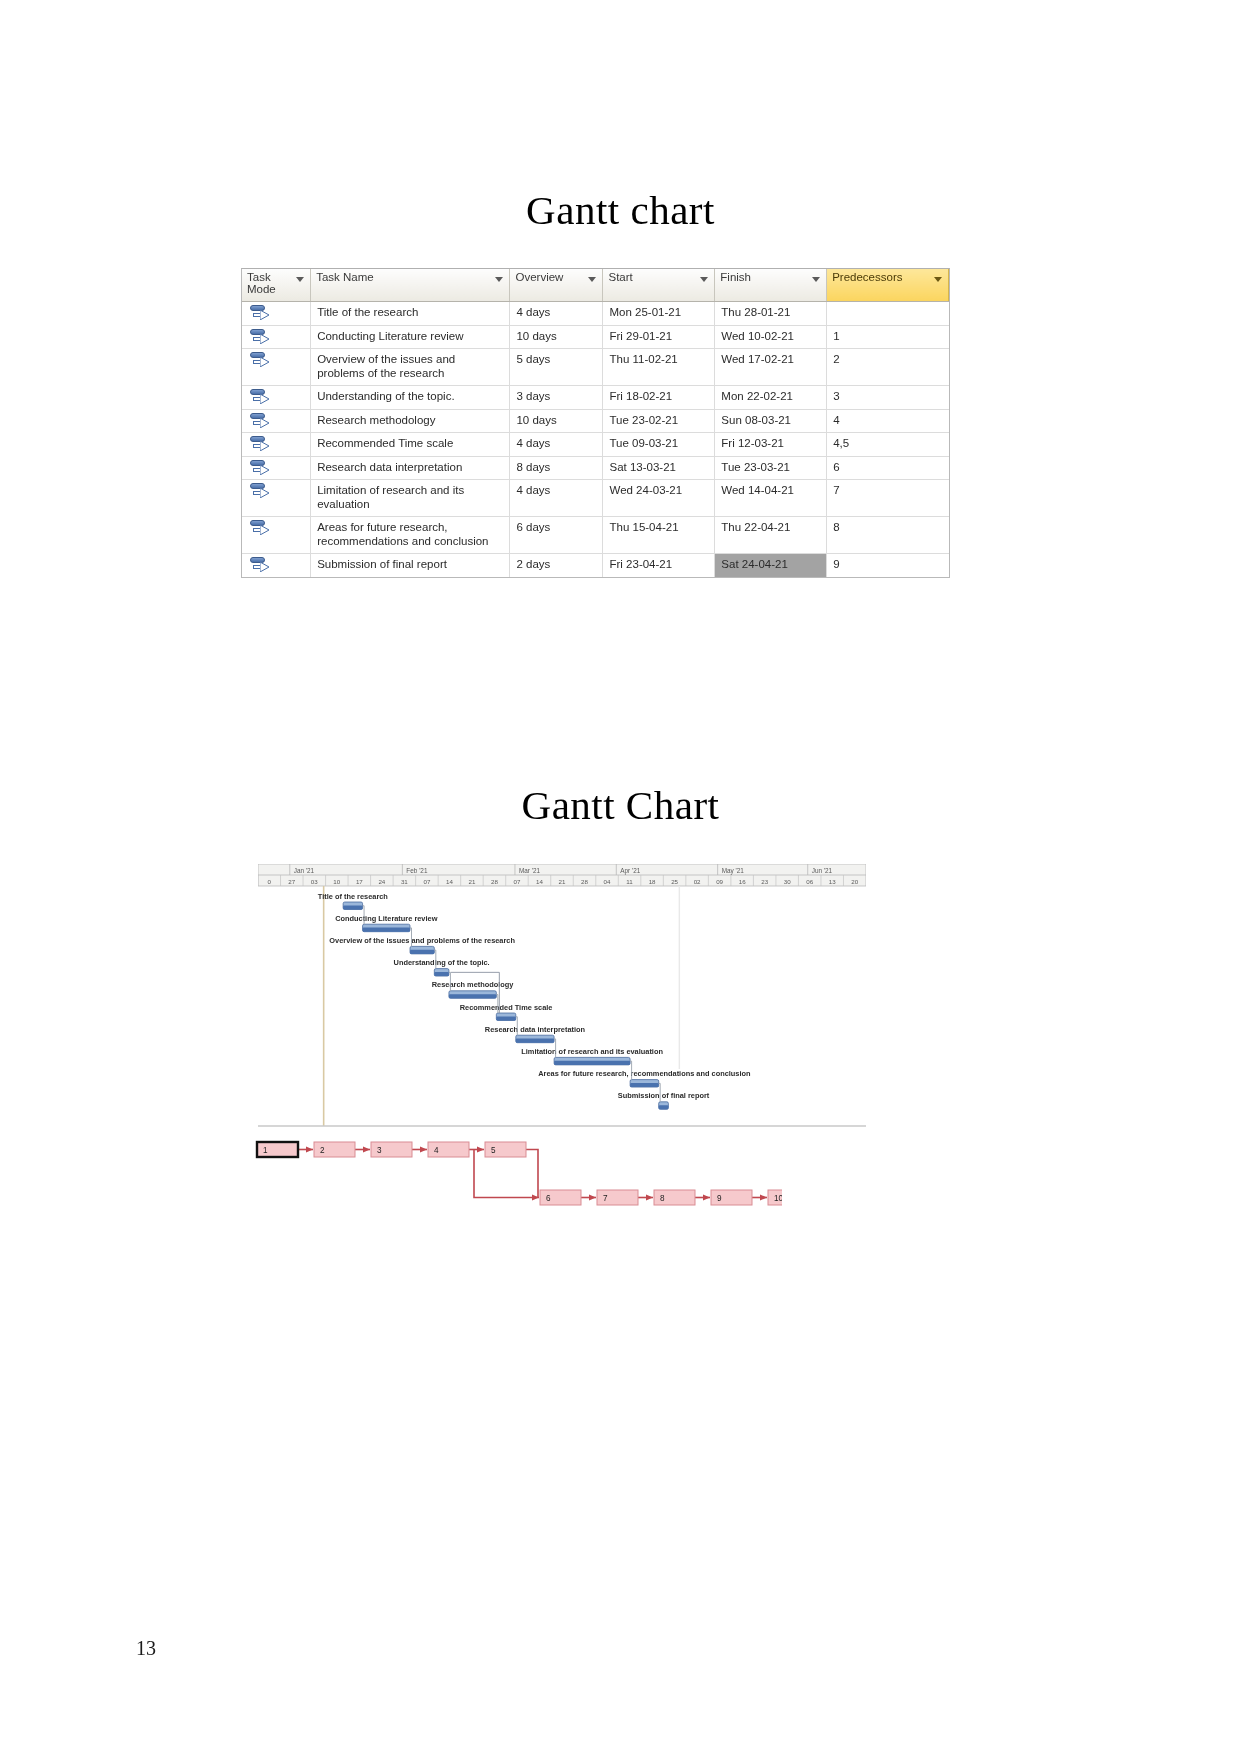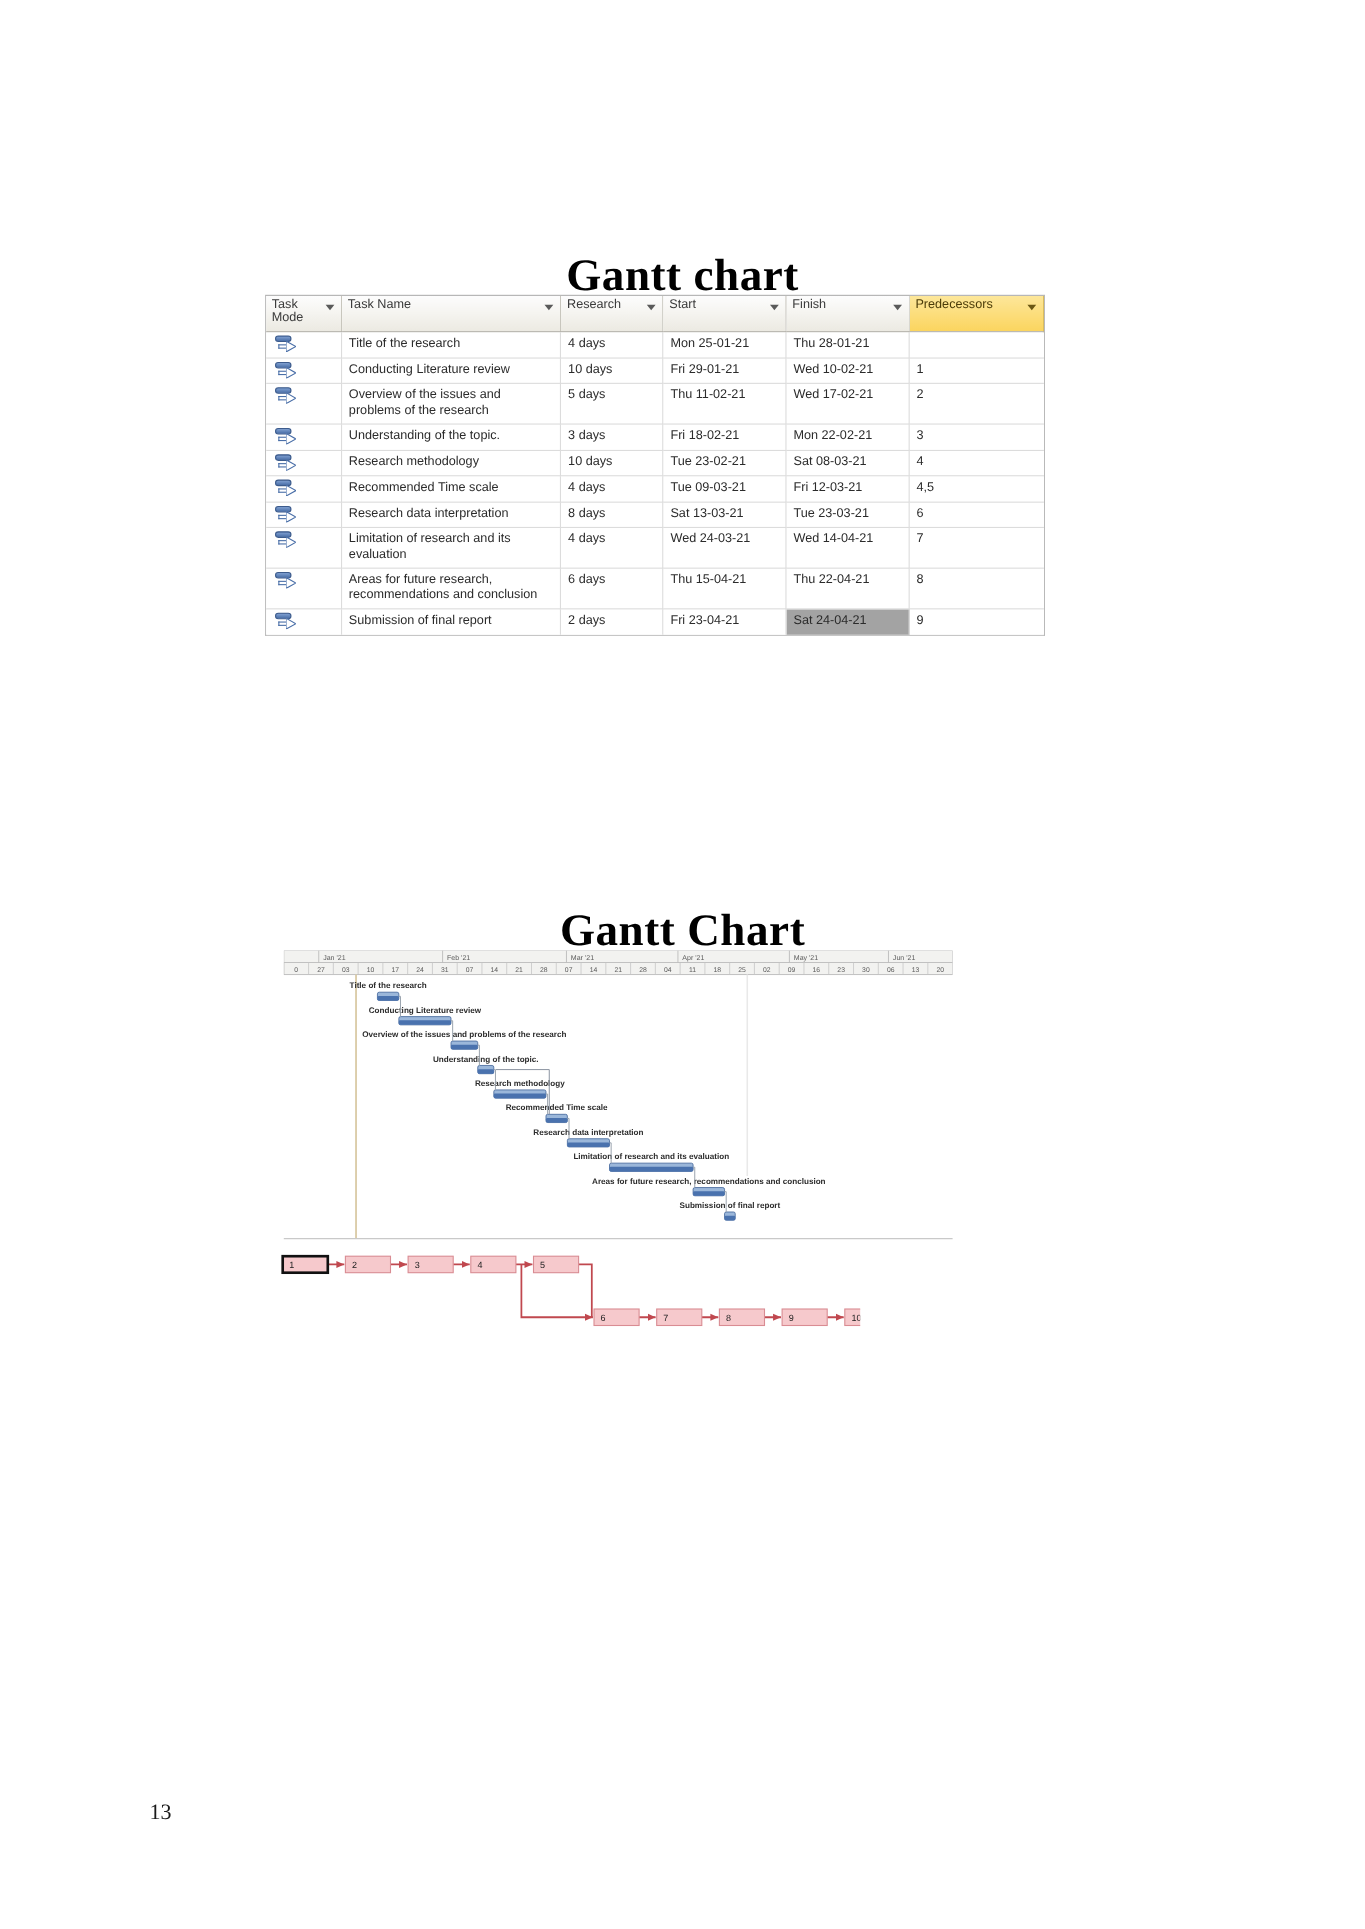--- a/index.html
+++ b/index.html
@@ -20,23 +20,22 @@
     inset: 0;
     background: #fff;
   }
 
   
   .doc-title {
     position: absolute;
     left: 0; right: 0;
     text-align: center;
     font-family: "Liberation Serif", serif;
-    font-weight: bold;
+    font-weight: normal;
     color: #000;
-    margin-top: 40px;
   }
   #title-1 { top: 186px; font-size: 41px; letter-spacing: 0.5px; }
   #title-2 { top: 781px; font-size: 41px; letter-spacing: 0.5px; }
 
   
   .task-table-wrap {
     position: absolute;
     left: 241px;
     top: 268px;
     width: 709px;
@@ -187,21 +186,21 @@
             </div>
           </th>
           <th>
             <div class="hdr-inner">
               <span class="hdr-label">Task Name</span>
               <span class="filter-arrow"></span>
             </div>
           </th>
           <th>
             <div class="hdr-inner">
-              <span class="hdr-label">Research</span>
+              <span class="hdr-label">Overview</span>
               <span class="filter-arrow"></span>
             </div>
           </th>
           <th>
             <div class="hdr-inner">
               <span class="hdr-label">Start</span>
               <span class="filter-arrow"></span>
             </div>
           </th>
           <th>
@@ -289,21 +288,21 @@
                 <span class="bar"></span>
                 <span class="arrow-body"></span>
                 <svg width="9" height="10" style="position:absolute;left:10px;top:5px" viewBox="0 0 9 10">
                   <polygon points="0,0 9,5 0,10" fill="#ffffff" stroke="#4a6fa8" stroke-width="1"></polygon>
                 </svg>
               </span>
             </td>
             <td>Research methodology</td>
             <td>10 days</td>
             <td>Tue 23-02-21</td>
-            <td>Sat 08-03-21</td>
+            <td>Sun 08-03-21</td>
             <td>4</td>
           </tr>
           <tr>
             <td class="mode-cell">
               <span class="mode-icon">
                 <span class="bar"></span>
                 <span class="arrow-body"></span>
                 <svg width="9" height="10" style="position:absolute;left:10px;top:5px" viewBox="0 0 9 10">
                   <polygon points="0,0 9,5 0,10" fill="#ffffff" stroke="#4a6fa8" stroke-width="1"></polygon>
                 </svg>

